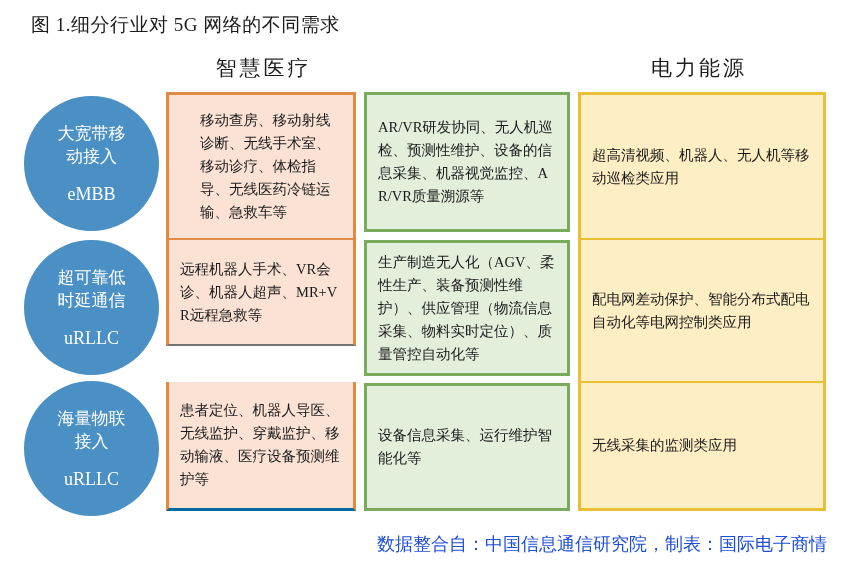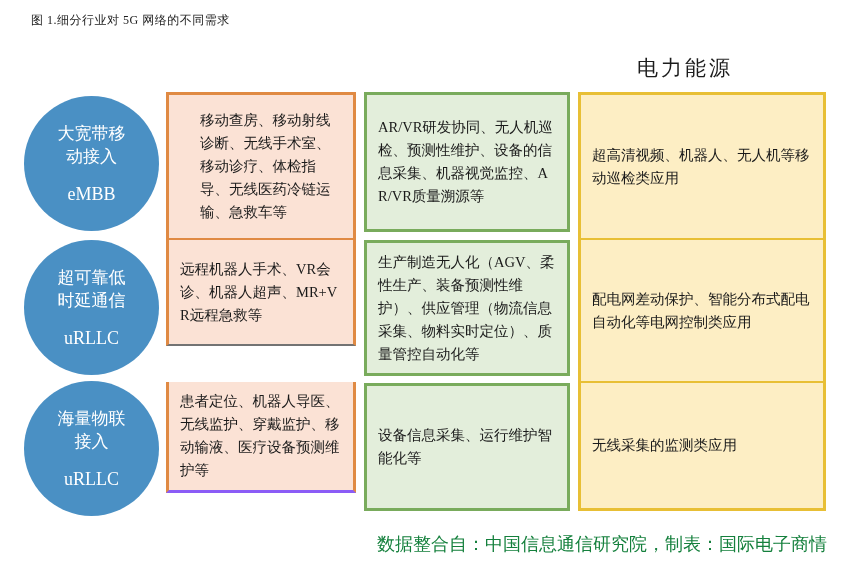--- a/index.html
+++ b/index.html
@@ -15,21 +15,21 @@
     color: #1a1a1a;
     overflow: hidden;
     position: relative;
   }
 
   
   .figure-title {
     position: absolute;
     left: 31px;
     top: 12px;
-    font-size: 12px;
+    font-size: 19px;
     font-family: "Liberation Serif", "DejaVu Serif", serif;
     color: #1c1c1c;
     letter-spacing: 0.5px;
     white-space: nowrap;
   }
 
   
   .col-headers {
     position: absolute;
     left: 166px;
@@ -42,21 +42,21 @@
     top: 0;
     font-size: 21px;
     font-family: "Liberation Serif", "DejaVu Serif", serif;
     color: #1c1c1c;
     letter-spacing: 3px;
     text-align: center;
     white-space: nowrap;
   }
   .col-header.h0 { left: 0px;   width: 195px; }
   .col-header.h1 { left: 200px; width: 205px; }
-  .col-header.h2 { left: 394px; width: 250px; }
+  .col-header.h2 { left: 408px; width: 250px; }
 
   
   .grid {
     position: absolute;
     left: 0;
     top: 92px;
     width: 863px;
     height: 421px;
   }
 
@@ -130,21 +130,21 @@
   }
 
   
   .col-health .cell {
     background: #fbe2d5;
     border-left: 3px solid #e08a43;
     border-right: 3px solid #e08a43;
   }
   .col-health .cell.r0 { top: 0px;   height: 148px; border-top: 3px solid #e08a43; border-bottom: 2px solid #e08a43; padding-left: 20px; }
   .col-health .cell.r1 { top: 148px; height: 106px; border-bottom: 2px solid #737373; }
-  .col-health .cell.r2 { top: 290px; height: 111px; border-bottom: 3px solid #8b5cf6; }
+  .col-health .cell.r2 { top: 290px; height: 129px; border-bottom: 3px solid #0369a1; }
 
   
   .col-mfg .cell {
     background: #e3eedb;
     border: 3px solid #79ab5c;
   }
   .col-mfg .cell.r0 { top: 0px;   height: 140px; }
   .col-mfg .cell.r1 { top: 148px; height: 136px; }
   .col-mfg .cell.r2 { top: 291px; height: 128px; }
 
@@ -162,30 +162,31 @@
   .footer-source {
     position: absolute;
     left: 0;
     top: 532px;
     width: 843px;
     text-align: right;
     padding-right: 16px;
     box-sizing: border-box;
     font-size: 18px;
     font-family: "Liberation Serif", "DejaVu Serif", serif;
-    color: #15803d;
+    color: #1d4ed8;
     white-space: nowrap;
   }
 </style>
 </head>
 <body>
 
 <div class="figure-title">图 1.细分行业对 5G 网络的不同需求</div>
 
 <div class="col-headers">
+  <div class="col-header h0">智慧医疗</div>
   <div class="col-header h2">电力能源</div>
 </div>
 
 <div class="grid">
 
   <div class="circles">
 
     <div class="circle c0">
       <div class="cn-label">大宽带移</div>
       <div class="cn-label">动接入</div>

